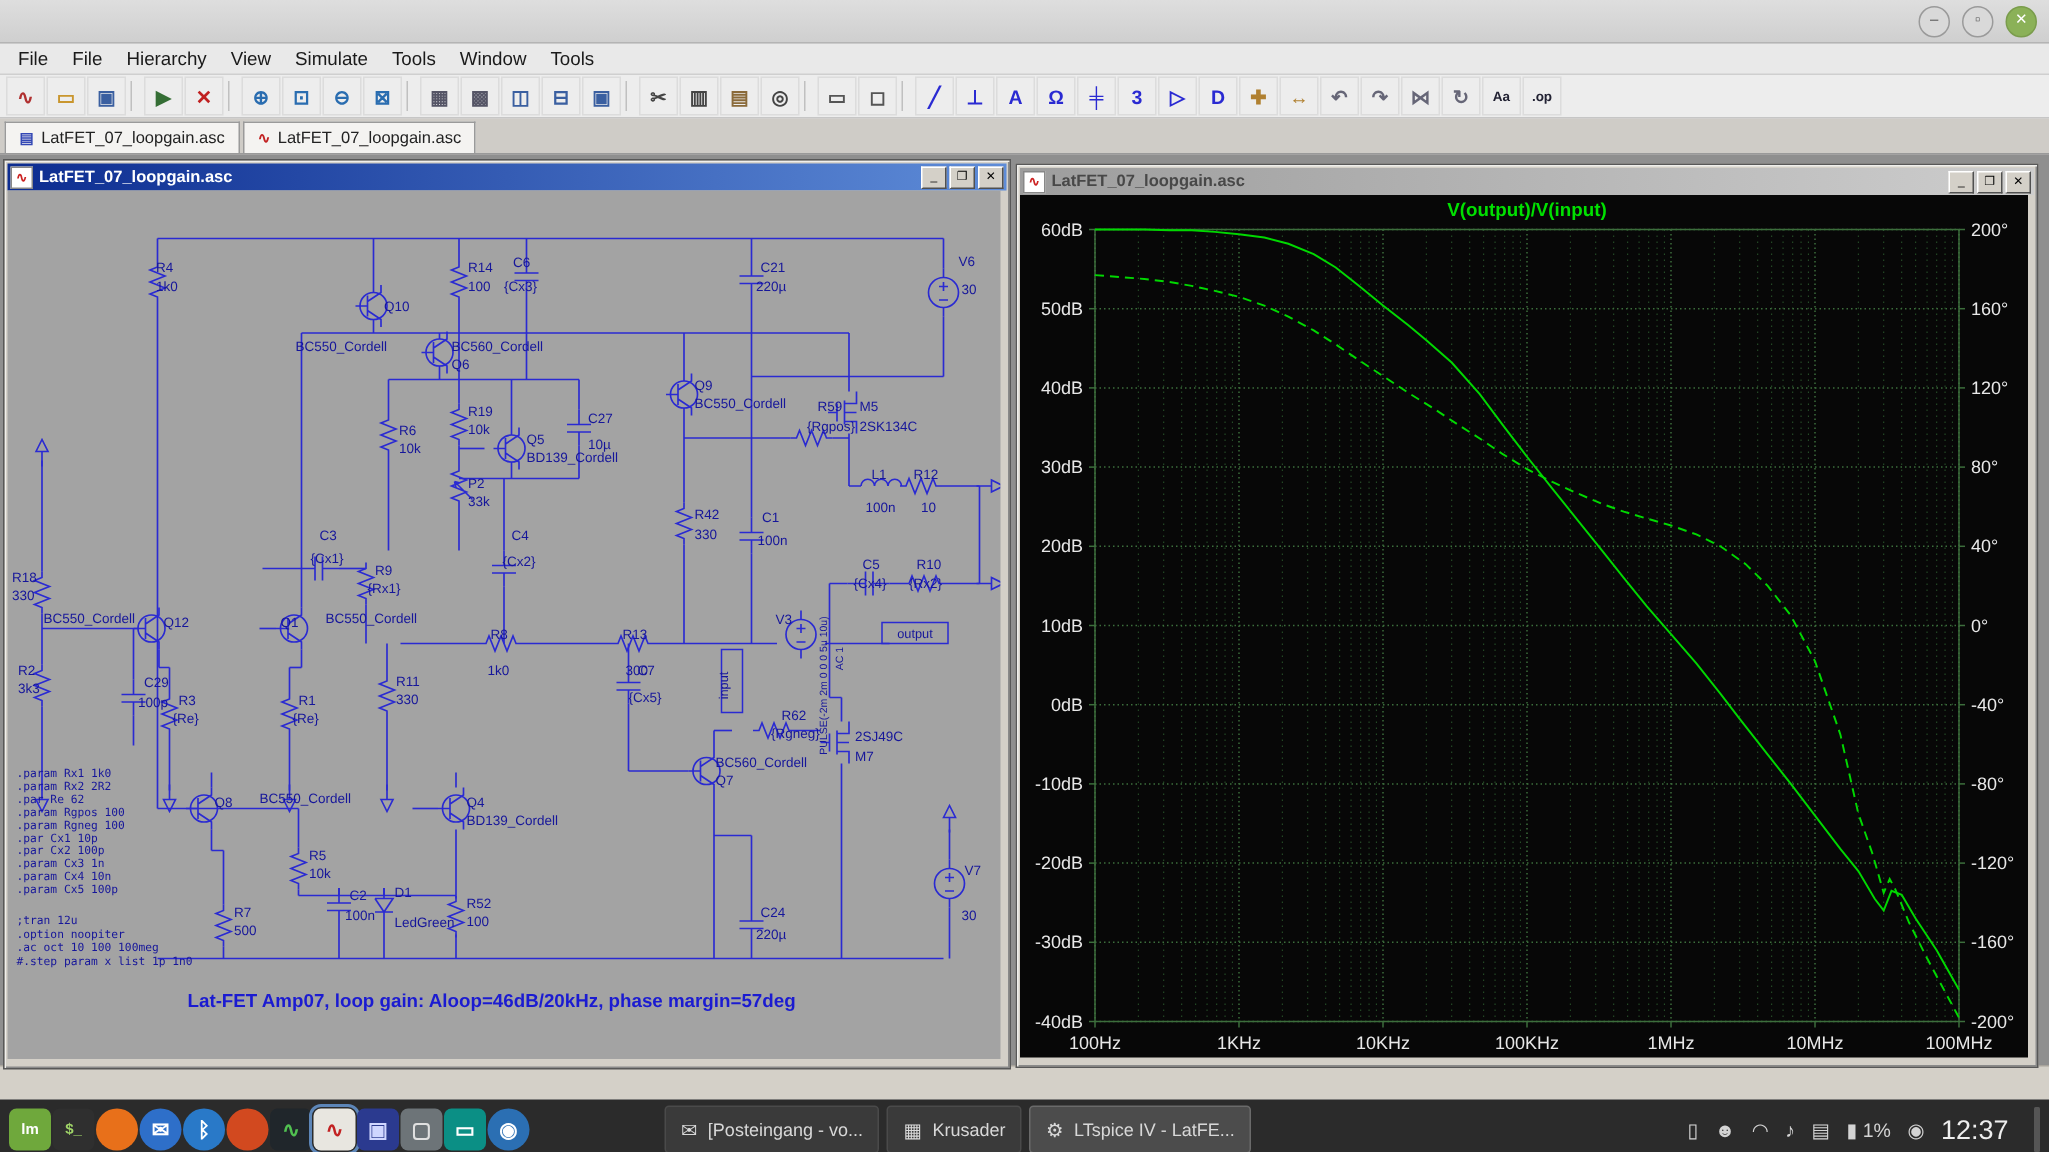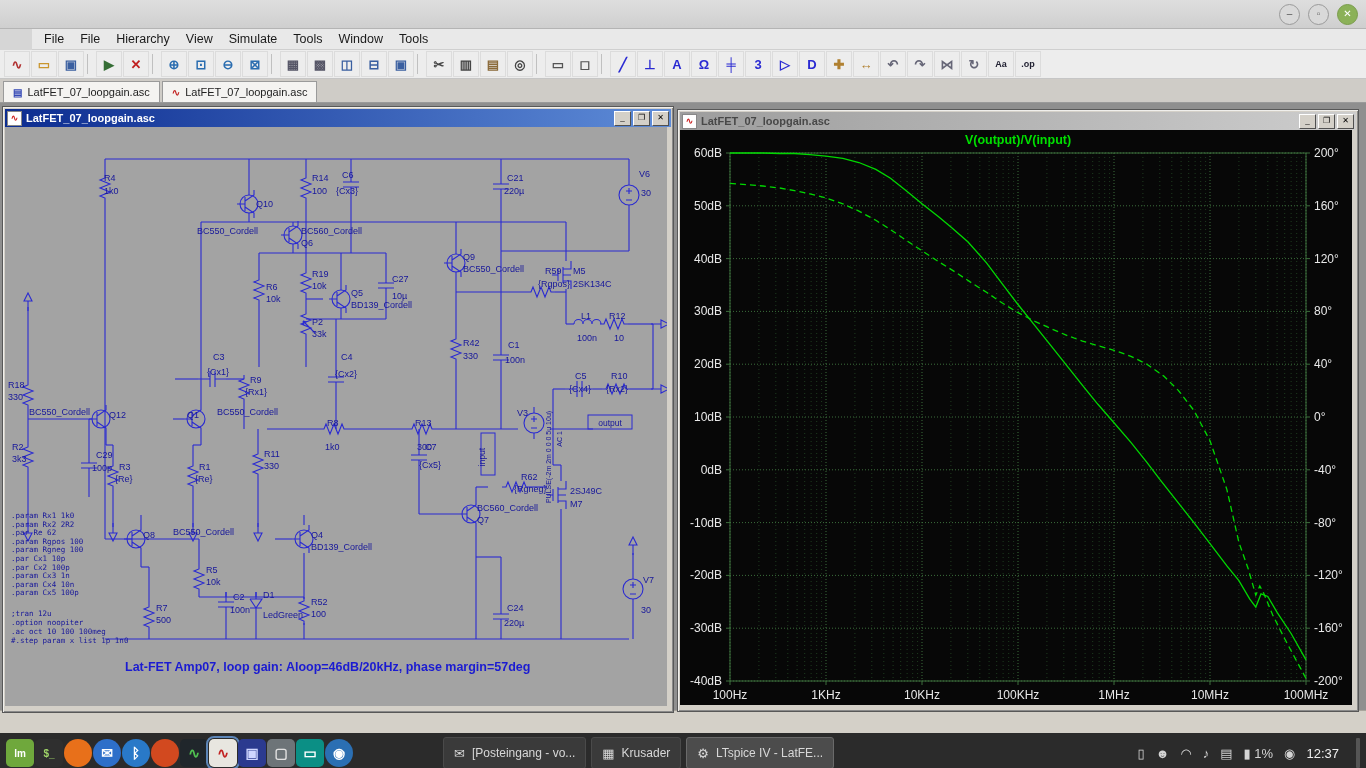--- a/index.html
+++ b/index.html
@@ -7,21 +7,21 @@
   
   .os-titlebar{height:28px;background:linear-gradient(#dedede,#cfcfcf);display:flex;align-items:center;
     border-bottom:1px solid #b4b4b4;position:relative;}
   .os-title{flex:1;text-align:center;font-size:13px;font-weight:bold;color:#3a3a3a;}
   .os-controls{position:absolute;right:8px;top:4px;display:flex;gap:8px;}
   .os-btn{width:19px;height:19px;border-radius:50%;border:1px solid #9a9a9a;background:#d9d9d9;
     font-size:10px;line-height:17px;text-align:center;color:#555;}
   .os-btn.close{background:#8bb158;border-color:#7a9c4c;color:#fff;}
   
   .menubar{height:20px;background:#e9e9e9;display:flex;align-items:center;font-size:12.5px;
-    color:#1a1a1a;border-bottom:1px solid #cfcfcf;padding-left:4px;margin-left:32px;}
+    color:#1a1a1a;border-bottom:1px solid #cfcfcf;padding-left:4px;}
   .menu-item{padding:1px 8px;}
   
   .toolbar{height:28px;background:#ededed;display:flex;align-items:center;padding-left:4px;gap:1px;
     border-bottom:1px solid #c6c6c6;}
   .tb{width:24px;height:24px;background:#ededed;border:1px solid #dcdcdc;display:flex;
     align-items:center;justify-content:center;font-size:13px;font-weight:bold;}
   .tb .g2{font-size:9px;}
   .tb-sep{width:5px;height:20px;border-left:1px solid #c0c0c0;margin:0 2px;}
   
   .tab-bar{height:23px;background:#cfccc7;display:flex;align-items:flex-end;padding-left:3px;gap:2px;
@@ -52,21 +52,21 @@
   .launch.square{border-radius:5px;}
   .launch.circle{border-radius:50%;}
   .launch.active{outline:2px solid #5d86b8;outline-offset:1px;}
   .win-btns{display:flex;gap:5px;margin-left:85px;}
   .win-btn{height:30px;display:flex;align-items:center;gap:7px;background:#3a3a3a;border:1px solid #4a4a4a;
     border-radius:3px;padding:0 10px;font-size:12px;color:#d8d8d8;}
   .win-btn.active{background:#4c4c4c;border-color:#6a6a6a;}
   .win-btn .wicon{font-size:13px;}
   .tray{margin-left:auto;display:flex;align-items:center;gap:11px;font-size:13px;color:#d4d4d4;}
   .tray .t-item{font-size:13px;}
-  .clock{font-size:13px;color:#eee;}
+  .clock{font-size:18px;color:#eee;}
   .edge{width:4px;height:30px;background:#555;margin-left:6px;border-radius:1px;}
 </style>
 </head>
 <body>
 
 <div class="os-titlebar">
   <div class="os-controls">
     <div class="os-btn">–</div>
     <div class="os-btn">▫</div>
     <div class="os-btn close">✕</div>

